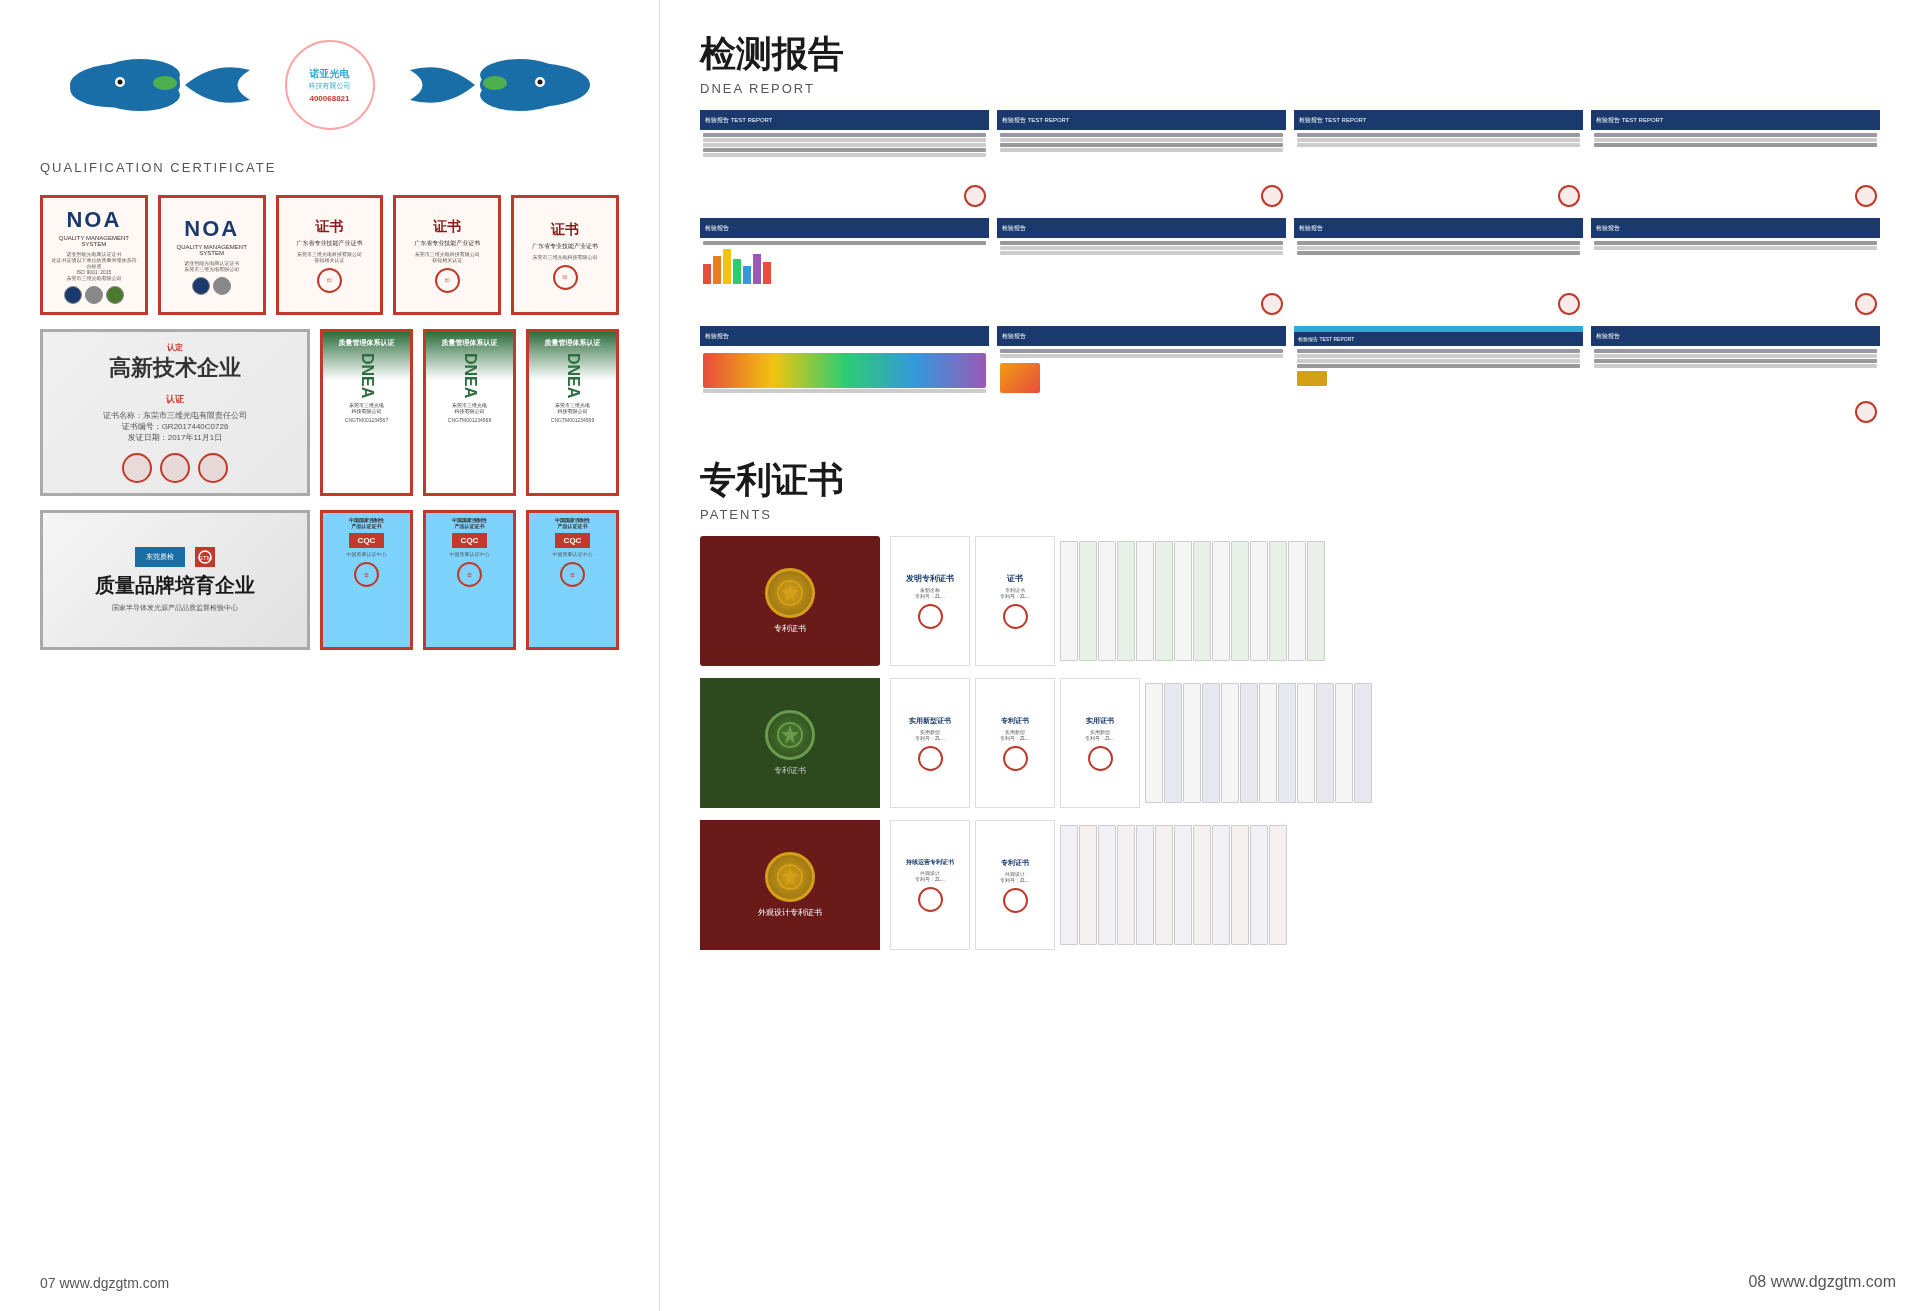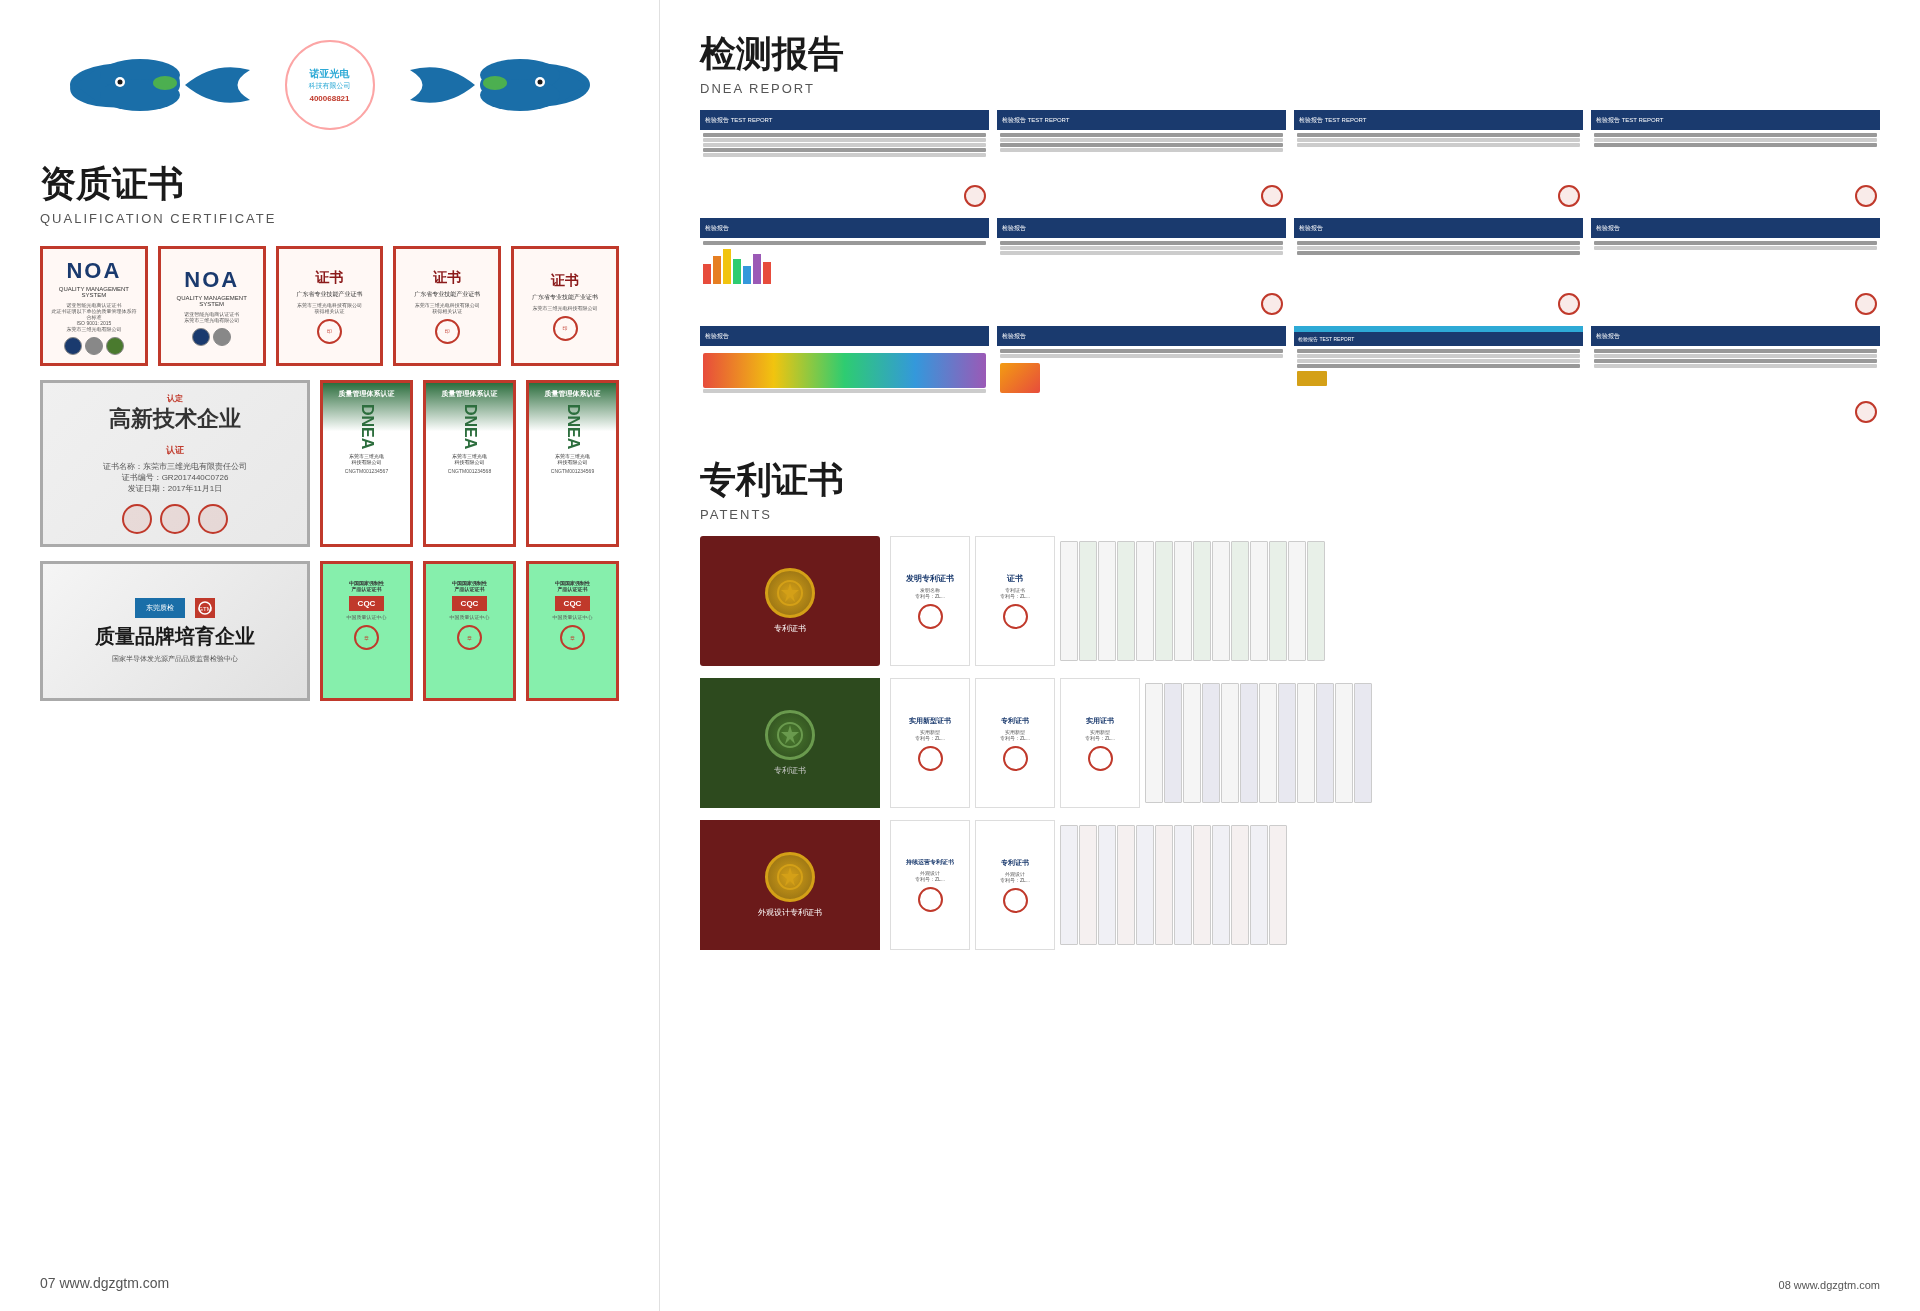--- a/index.html
+++ b/index.html
@@ -267,22 +267,22 @@
       font-size: 16px;
       font-weight: bold;
       color: #2d6e3e;
       writing-mode: vertical-rl;
       margin-top: 5px;
     }
 
     
     .cert-cqc {
       border: 3px solid #c0392b;
-      background: #86efac;
-      padding: 16px;
+      background: #7dd3fc;
+      padding: 4px;
       flex: 1;
       min-height: 130px;
       display: flex;
       flex-direction: column;
       align-items: center;
     }
     .cert-cqc-body {
       font-size: 5px;
       color: #555;
       text-align: center;
@@ -310,22 +310,22 @@
     .page-footer {
       position: absolute;
       bottom: 20px;
       left: 40px;
       font-size: 14px;
       color: #555;
     }
     .page-footer-right {
       position: absolute;
       bottom: 20px;
-      right: 40px;
-      font-size: 11px;
+      right: 24px;
+      font-size: 16px;
       color: #555;
     }
 
     
     .section-title-zh-right {
       font-size: 36px;
       font-weight: bold;
       color: #1a1a1a;
       margin-bottom: 2px;
     }
@@ -559,21 +559,20 @@
       <ellipse cx="75" cy="30" rx="40" ry="16" fill="#1a6ea8"></ellipse>
       <ellipse cx="75" cy="50" rx="40" ry="16" fill="#1a6ea8"></ellipse>
       <path d="M120,40 Q150,15 185,25 Q160,40 185,55 Q150,65 120,40Z" fill="#1a6ea8"></path>
       <ellipse cx="100" cy="38" rx="12" ry="7" fill="#4caf50"></ellipse>
       <circle cx="55" cy="37" r="5" fill="#fff"></circle>
       <circle cx="55" cy="37" r="2.5" fill="#1a1a1a"></circle>
     </svg>
   </div>
 
   <div>
-    <div class="section-title-zh">资质证书</div>
     <div class="section-title-en">QUALIFICATION CERTIFICATE</div>
   </div>
 
   <div class="certs-row">
 
     <div class="cert-frame-red">
       <div class="cert-noa-logo">NOA</div>
       <div class="cert-noa-sub">QUALITY MANAGEMENT SYSTEM</div>
       <div class="cert-noa-body">诺亚智能光电商认证证书<br>此证书证明以下单位的质量管理体系符合标准<br>ISO 9001: 2015<br>东莞市三维光电有限公司</div>
       <div class="cert-noa-icons">

